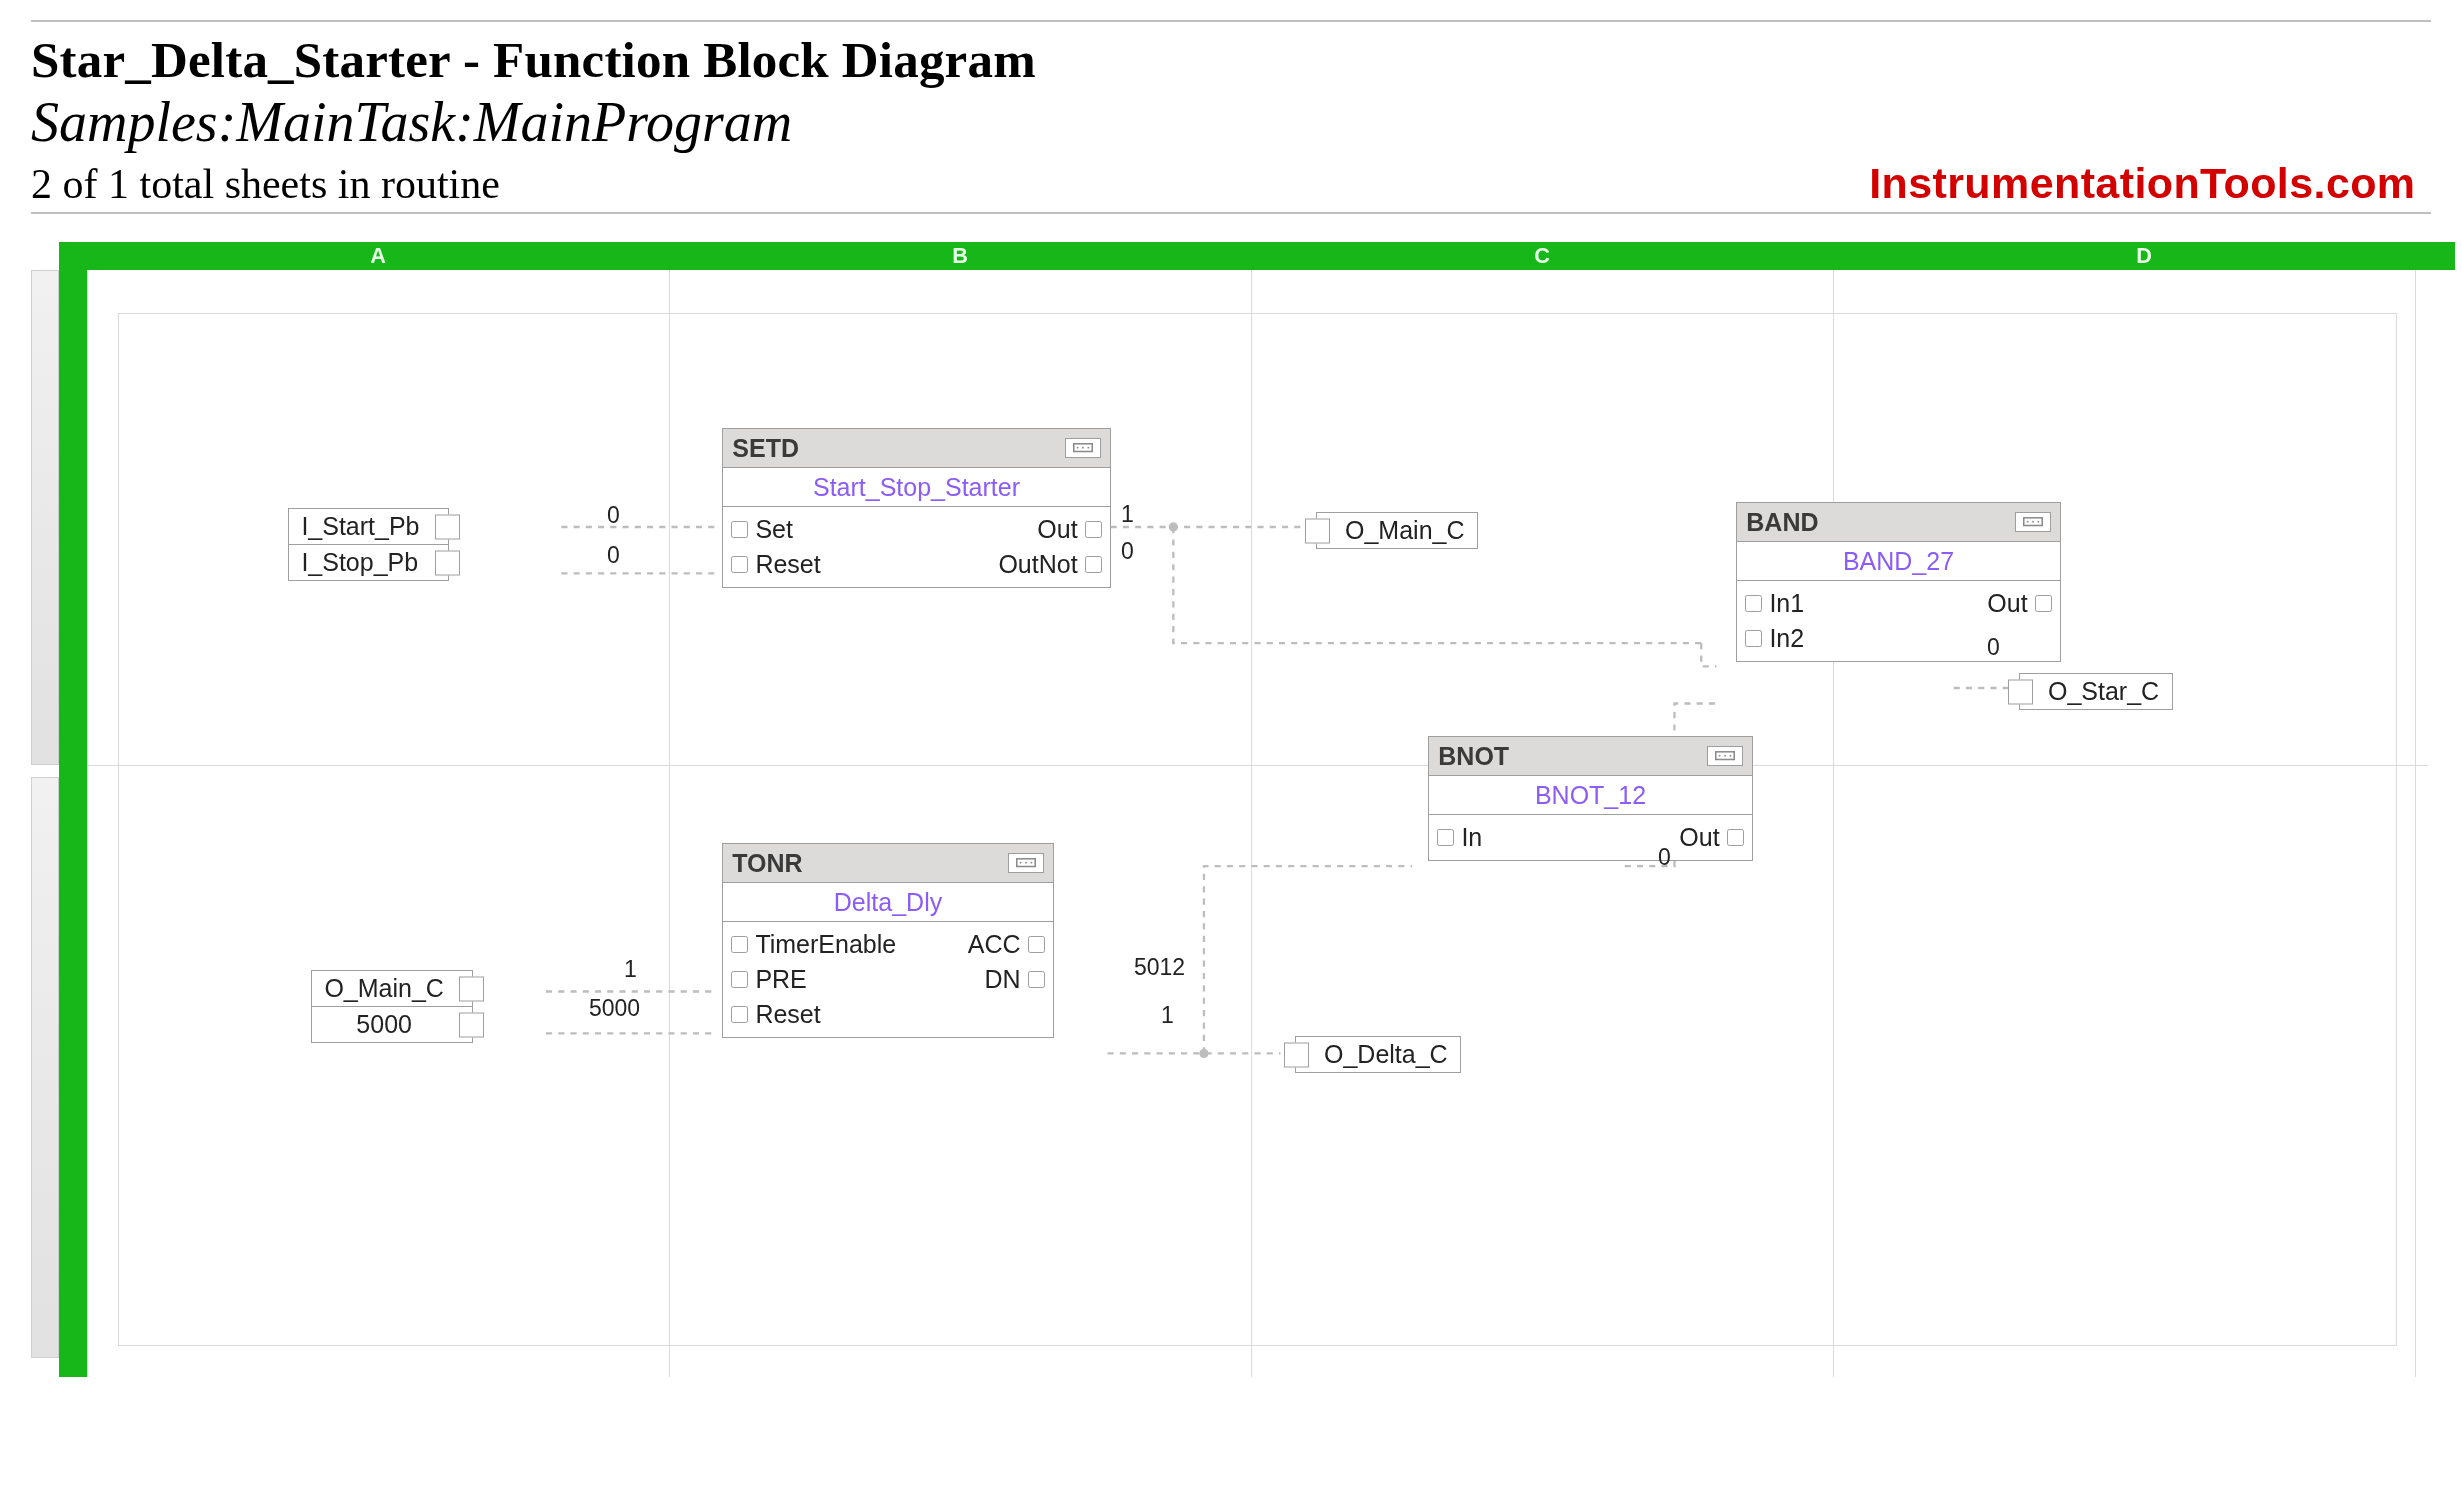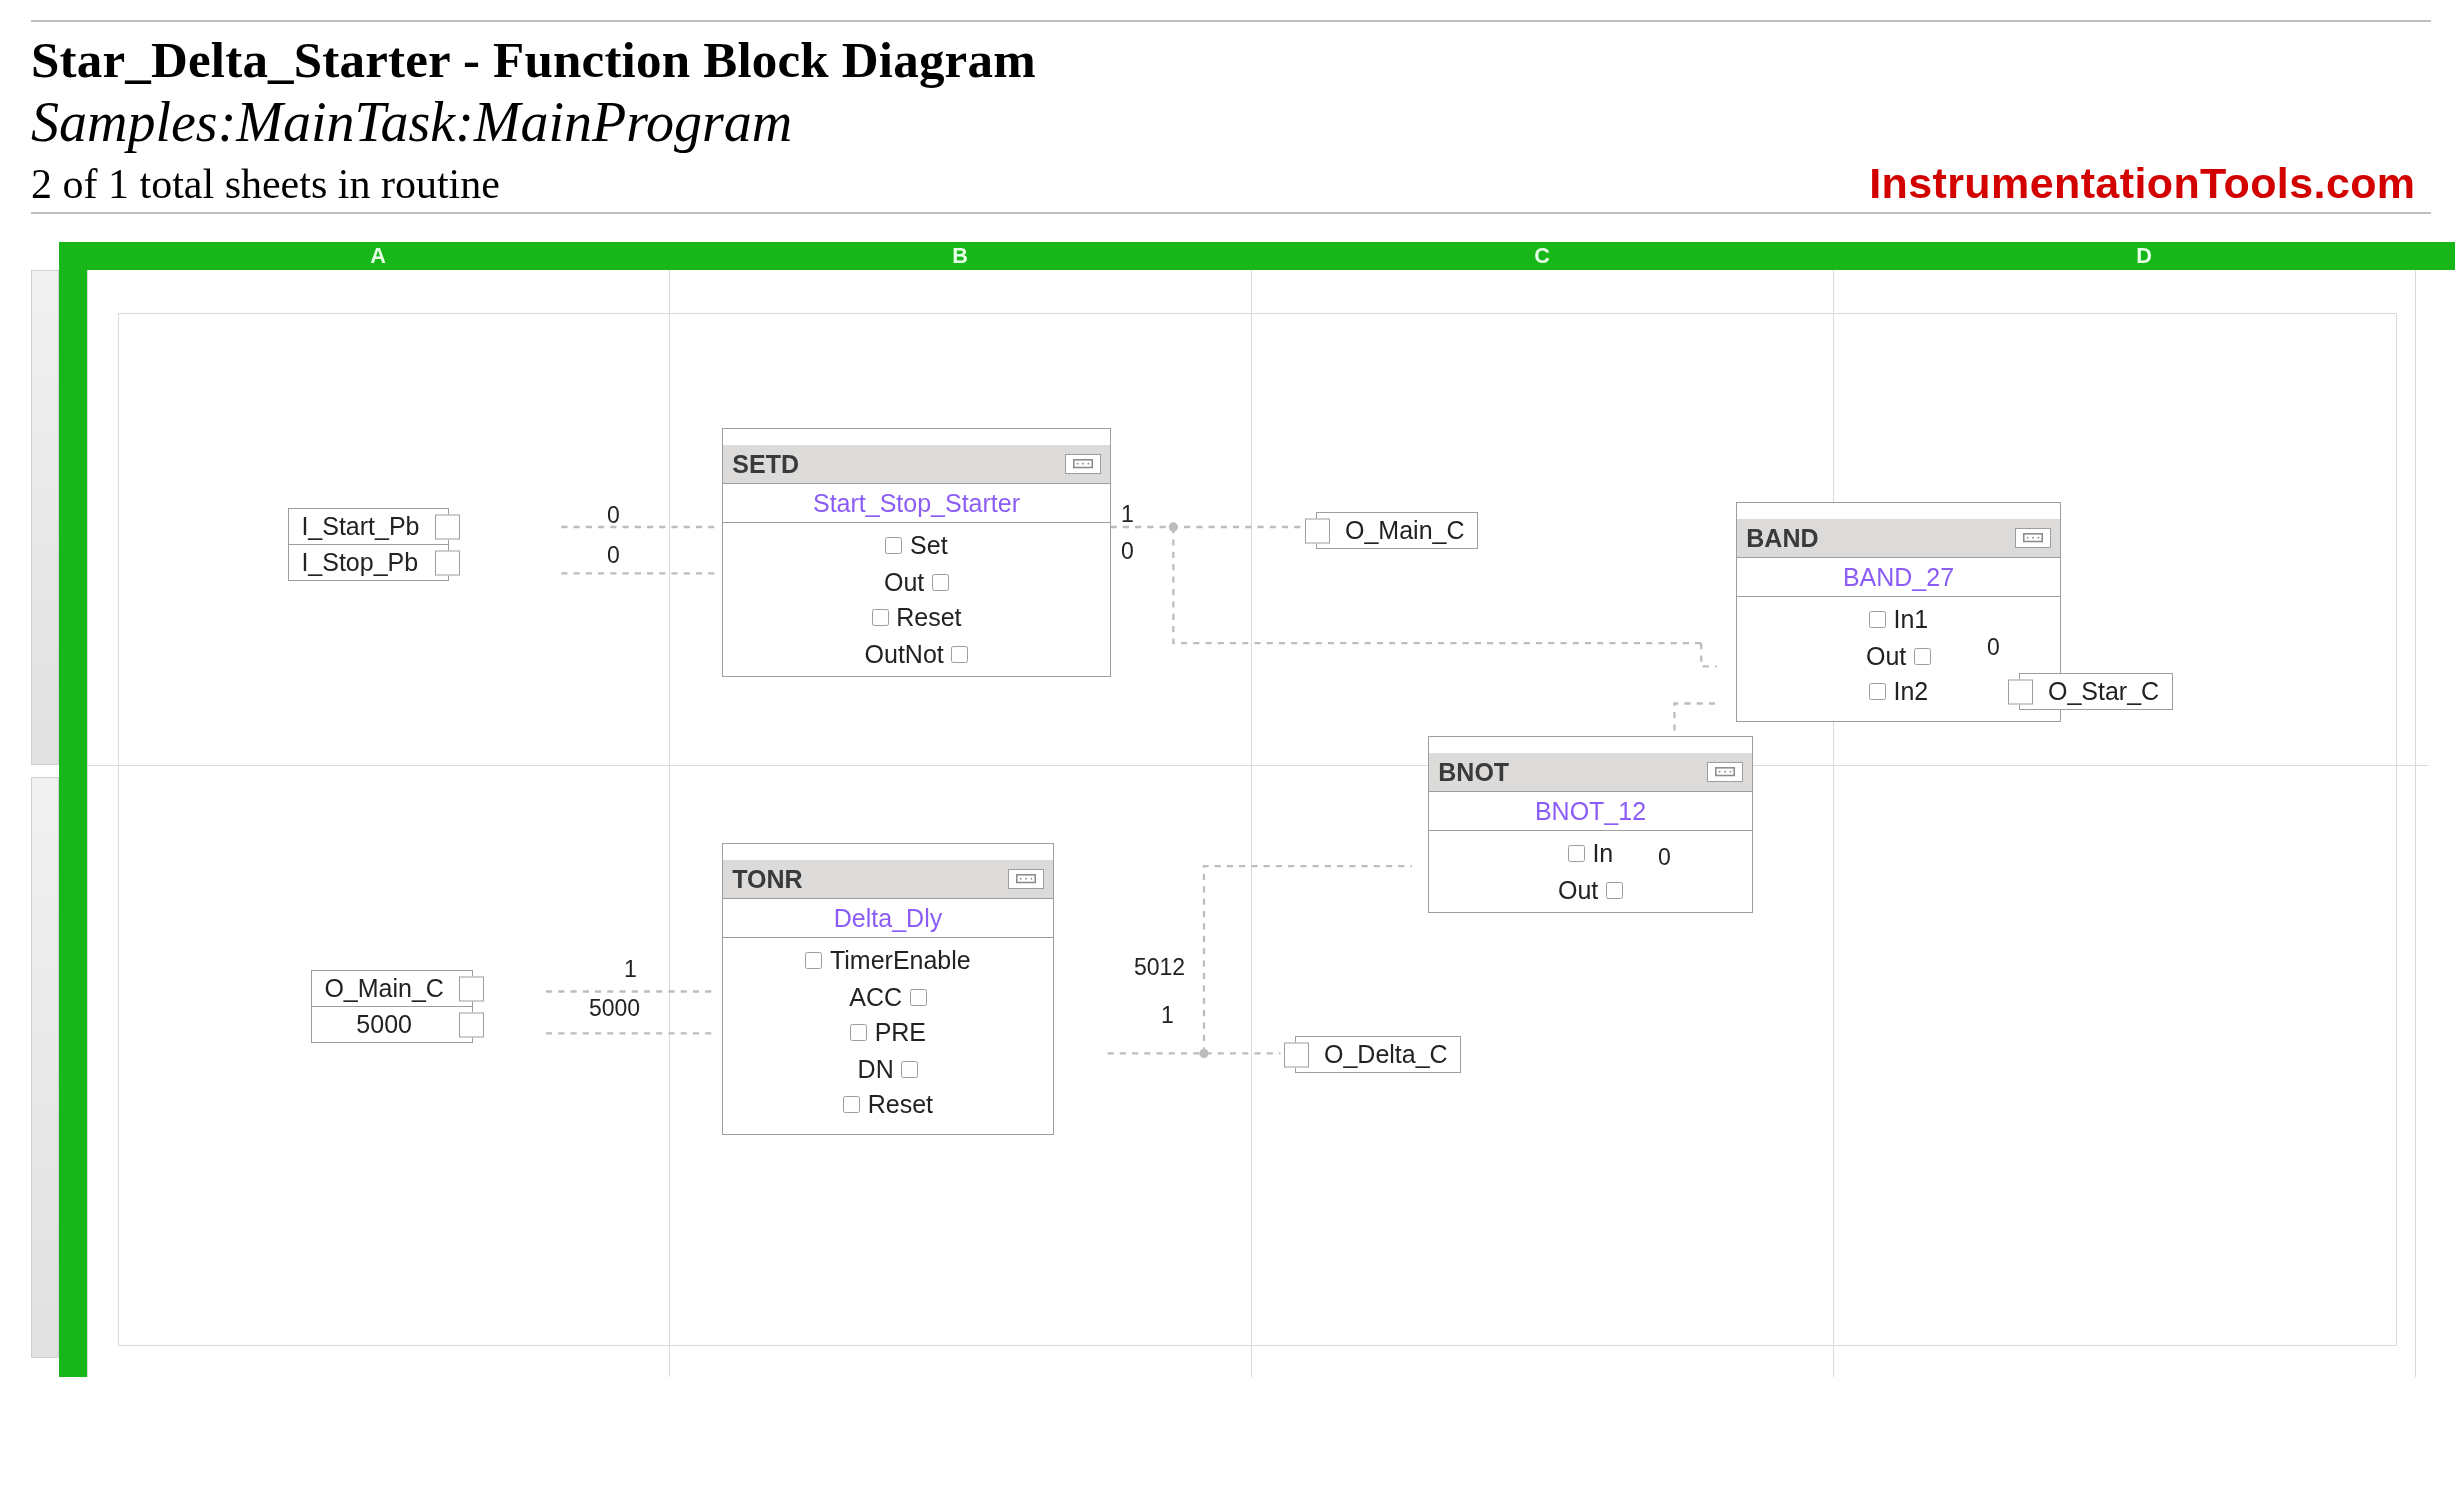--- a/index.html
+++ b/index.html
@@ -145,37 +145,36 @@
   .block{
     background:#fff;border:1.5px solid var(--grey-border);
     min-width:325px;
   }
   .block .hdr{
     display:flex;align-items:center;justify-content:space-between;
     gap:23px;
     background:var(--grey-fill2);
     border-bottom:1.5px solid var(--grey-border);
     padding:4.6px 9.3px;
-    font-size:25px;font-weight:600;color:#3a3a3a;margin-top:16px;
+    font-size:25px;font-weight:600;color:#3a3a3a;
   }
   .block .hdr .btn{
     display:inline-flex;align-items:center;justify-content:center;
     border:1.5px solid var(--grey-border);
     width:36px;height:20px;background:#fff;
   }
   .block .inst{
     text-align:center;padding:4.6px 7.7px;font-size:25px;color:#8b5cf6;
     border-bottom:1.5px solid var(--grey-border);
   }
   .block .body{padding:4.6px 7.7px}
   .pinrow{
     display:flex;align-items:center;justify-content:space-between;
     font-size:25px;color:#222;padding:3.1px 0;
     gap:7.7px;
-    flex-direction:column;
   }
   .pinrow .l,.pinrow .r{display:flex;align-items:center;gap:7.7px}
   .pin{
     width:17px;height:17px;border:1.5px solid var(--grey-border);background:#fff;border-radius:2.3px;
     display:inline-block;
   }
   .small-num{
     position:absolute;font-family:Arial,Helvetica,sans-serif;color:#222;font-size:23px;
   }
 

